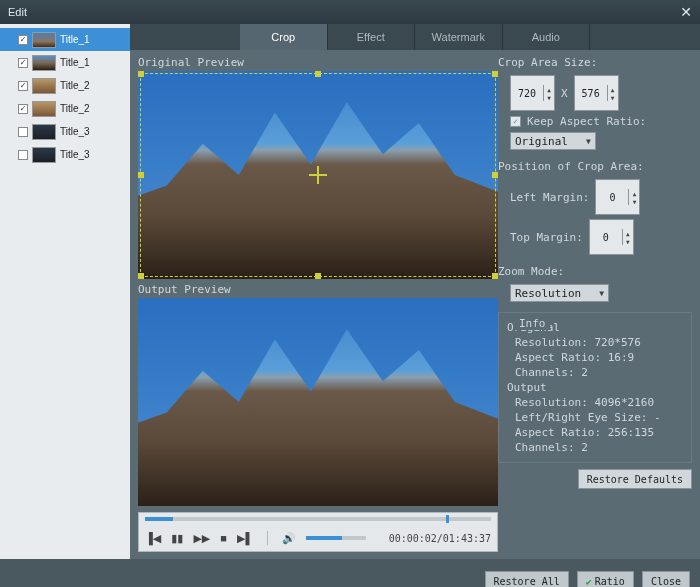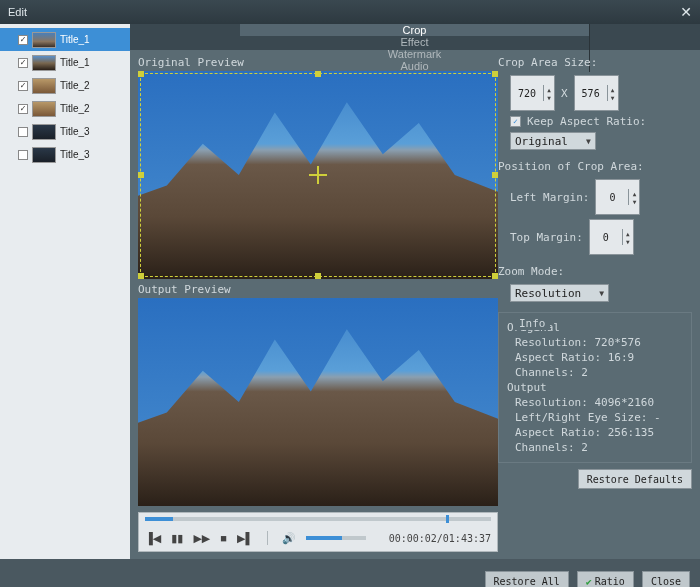--- a/index.html
+++ b/index.html
@@ -61,21 +61,20 @@
   flex: 1;
   display: flex;
   flex-direction: column;
   background: #5a6b73;
 }
 .tabs {
   display: flex;
   height: 26px;
   background: #3a4850;
   padding: 0 110px;
-  flex-direction: column;
 }
 .tab {
   flex: 1;
   display: flex;
   align-items: center;
   justify-content: center;
   color: #b0b8bc;
   border-right: 1px solid #2a3338;
   cursor: pointer;
 }

